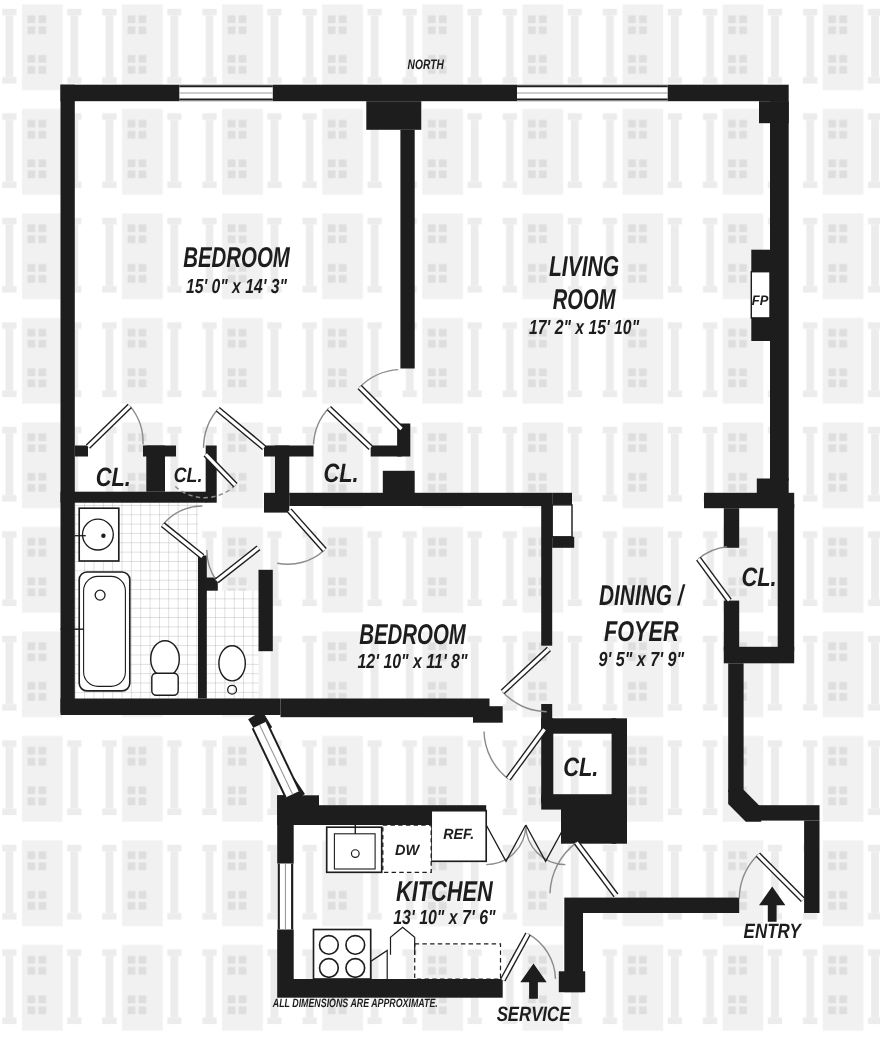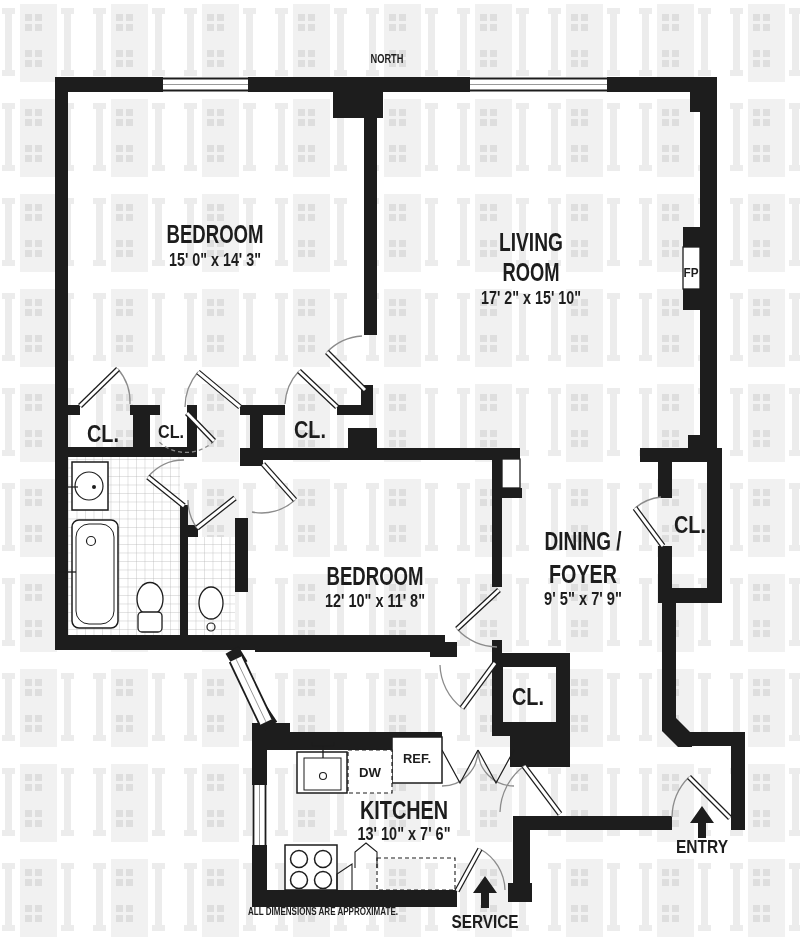--- a/index.html
+++ b/index.html
@@ -1,17 +1,17 @@
 <!DOCTYPE html>
 <html><head>
 <meta charset="utf-8">
 <style>
   html,body{margin:0;padding:0;background:#fff;}
   #stage{position:relative;width:800px;height:950px;background:#ffffff;overflow:hidden;
-         font-family:"Liberation Sans", sans-serif;}
+         font-family:"Liberation Sans", sans-serif;font-style:italic;}
   svg text{font-family:"Liberation Sans", sans-serif;font-weight:bold;fill:#1d1d1d;}
 </style>
 </head>
 <body>
 
 <div id="stage">
 <svg width="800" height="950" viewBox="0 0 800 950">
   <defs>
     <pattern id="wm" width="91" height="95" patternUnits="userSpaceOnUse">
       <rect x="2" y="8" width="13" height="6" fill="#ececec"></rect>

